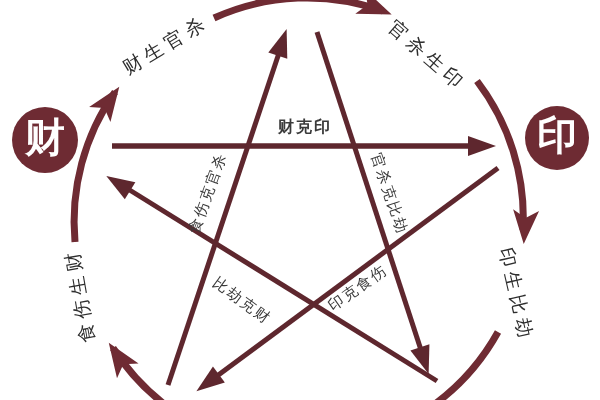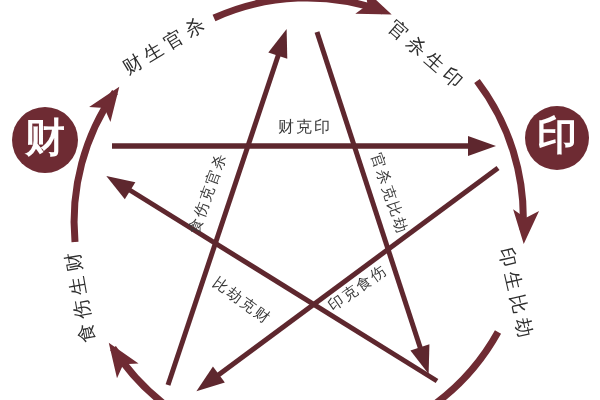--- a/index.html
+++ b/index.html
@@ -97,19 +97,19 @@
   </svg>
 
   <div class="badge-lbl" style="left:45px;top:140px;">财</div>
   <div class="badge-lbl" style="left:557px;top:138px;">印</div>
 
   <div class="lbl arc-lbl" style="left:80px;top:295px;transform:translate(-50%,-50%) rotate(-100deg);">食伤生财</div>
   <div class="lbl arc-lbl" style="left:166px;top:45px;transform:translate(-50%,-50%) rotate(-31deg);">财生官杀</div>
   <div class="lbl arc-lbl" style="left:427px;top:56px;transform:translate(-50%,-50%) rotate(41deg);">官杀生印</div>
   <div class="lbl arc-lbl" style="left:516px;top:295px;transform:translate(-50%,-50%) rotate(77deg);">印生比劫</div>
 
-  <div class="lbl star-lbl cai-ke-yin" style="left:305px;top:127px;transform:translate(-50%,-50%);">财克印</div>
+  <div class="lbl star-lbl cai-ke-yin" style="left:305px;top:127px;transform:translate(-50%,-50%);font-weight:bold;">财克印</div>
   <div class="lbl star-lbl" style="left:208px;top:193px;transform:translate(-50%,-50%) rotate(-70deg);">食伤克官杀</div>
   <div class="lbl star-lbl" style="left:389px;top:194px;transform:translate(-50%,-50%) rotate(71deg);">官杀克比劫</div>
   <div class="lbl star-lbl" style="left:242px;top:301px;transform:translate(-50%,-50%) rotate(36deg);">比劫克财</div>
   <div class="lbl star-lbl" style="left:358px;top:288px;transform:translate(-50%,-50%) rotate(-35deg);">印克食伤</div>
 
 </div>
 
 </body></html>

